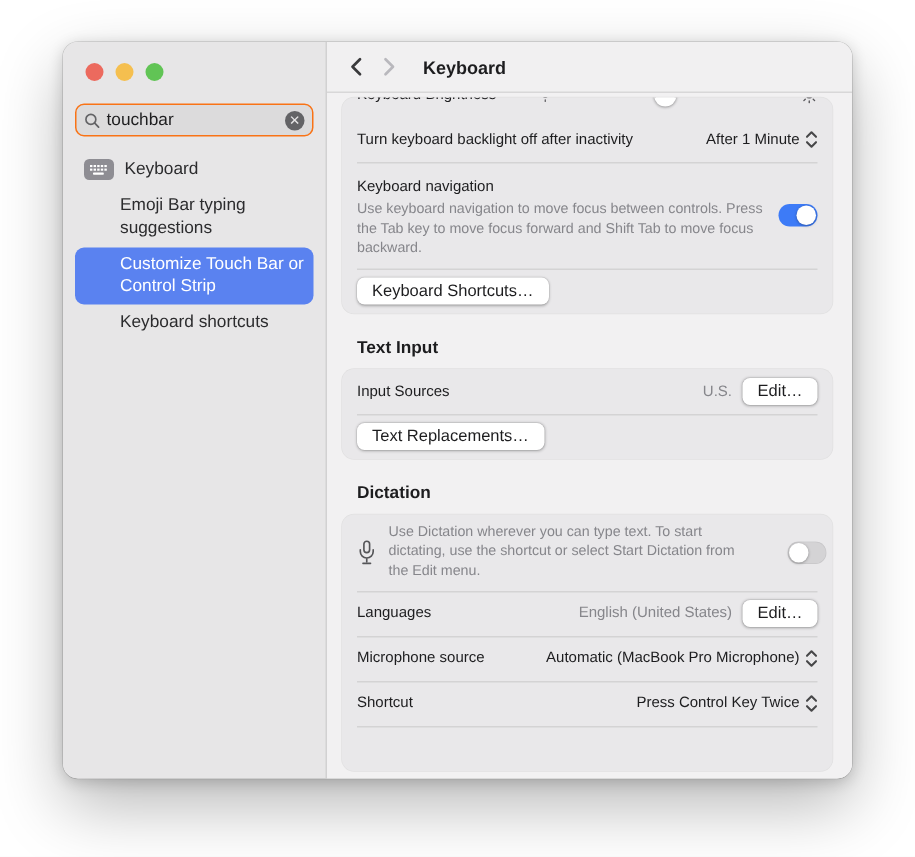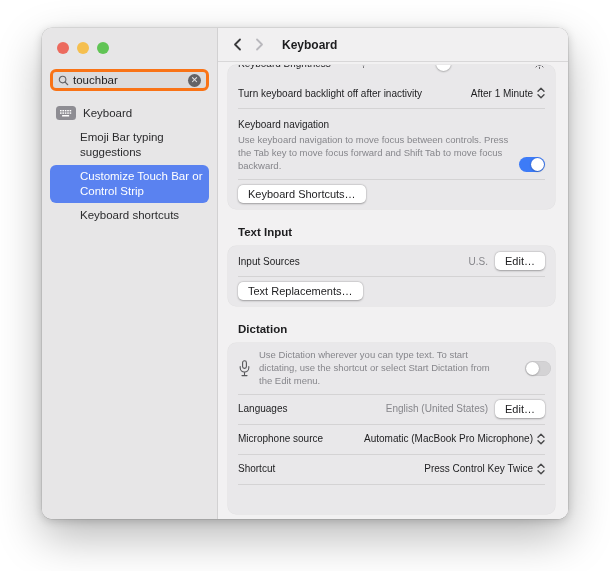--- a/index.html
+++ b/index.html
@@ -10,21 +10,21 @@
     background:#f5f4f5;
     box-shadow:0 18px 45px rgba(0,0,0,0.28), 0 2px 10px rgba(0,0,0,0.18), 0 0 0 0.5px rgba(0,0,0,0.15);
   }
   
   .sidebar { width:176px; background:#e7e6e7; border-right:1px solid #d2d1d2; flex-shrink:0; display:flex; flex-direction:column; }
   .traffic { display:flex; gap:8px; padding:14px 0 0 15px; }
   .dot { width:12px; height:12px; border-radius:50%; }
   .dot.red { background:#ec6a5e; }
   .dot.yellow { background:#f5bf4f; }
   .dot.green { background:#61c455; }
-  .searchwrap { margin:15px 8px 0 8px; height:22px; background:#dcdbdc; border:3px solid #f97316; border-radius:6px; display:flex; align-items:center; padding:0 5px; }
+  .searchwrap { margin:15px 8px 0 8px; height:22px; background:#dcdbdc; border:1px solid #f97316; border-radius:6px; display:flex; align-items:center; padding:0 5px; }
   .searchwrap svg { flex-shrink:0; }
   .searchwrap input { flex:1; border:none; outline:none; background:transparent; font-size:11.5px; color:#1d1d1f; margin-left:4px; min-width:0; font-family:"Liberation Sans", sans-serif; }
   .clearbtn { width:13px; height:13px; border-radius:50%; background:#636366; color:#e7e6e7; font-size:9px; line-height:13px; text-align:center; flex-shrink:0; cursor:default; }
   .sidelist { margin-top:10px; }
   .side-item { margin:1px 8px; padding:4px 6px 4px 30px; border-radius:6px; font-size:11.5px; line-height:1.3; color:#2c2c2e; }
   .side-item.head { display:flex; align-items:center; padding-left:6px; }
   .side-item.head .kbicon { width:20px; height:14px; border-radius:3.5px; background:#8e8d93; margin-right:7px; display:flex; align-items:center; justify-content:center; flex-shrink:0; }
   .side-item.selected { background:#5a82f0; color:#ffffff; }
   
   .content { flex:1; display:flex; flex-direction:column; background:#f2f1f2; min-width:0; }
@@ -47,21 +47,21 @@
   .toggle { width:26px; height:15px; border-radius:8px; position:relative; flex-shrink:0; }
   .toggle.on { background:#3d7bf7; }
   .toggle.off { background:#d4d3d5; box-shadow:inset 0 0 0 0.5px rgba(0,0,0,0.06); }
   .knob { position:absolute; top:1px; width:13px; height:13px; border-radius:50%; background:#ffffff; box-shadow:0 0.5px 2px rgba(0,0,0,0.35); }
   .toggle.on .knob { right:1px; }
   .toggle.off .knob { left:1px; }
   .section-title { font-size:11.5px; font-weight:700; color:#1d1d1f; margin:17px 0 8px 10px; }
   .rightgroup { display:flex; align-items:center; gap:7px; }
   .slider { position:relative; width:152px; height:15px; }
   .slider .sknob { position:absolute; top:0; left:calc(45% - 7px); width:15px; height:15px; border-radius:50%; background:#ffffff; box-shadow:0 0.5px 2px rgba(0,0,0,0.4); }
-  .navrow { align-items:flex-end; padding-top:6px; padding-bottom:7px; }
+  .navrow { align-items:center; padding-top:6px; padding-bottom:7px; }
   .navrow .toggle { margin-top:1px; }
   .dictrow { padding-top:6px; padding-bottom:6px;gap:24px; }
   .dictrow .desc { width:242px; margin-top:0; }
   .micwrap { display:flex; align-items:center; gap:8px; }
   .btnrow { height:28px; }
 </style>
 </head>
 <body>
 
 <div class="window">

